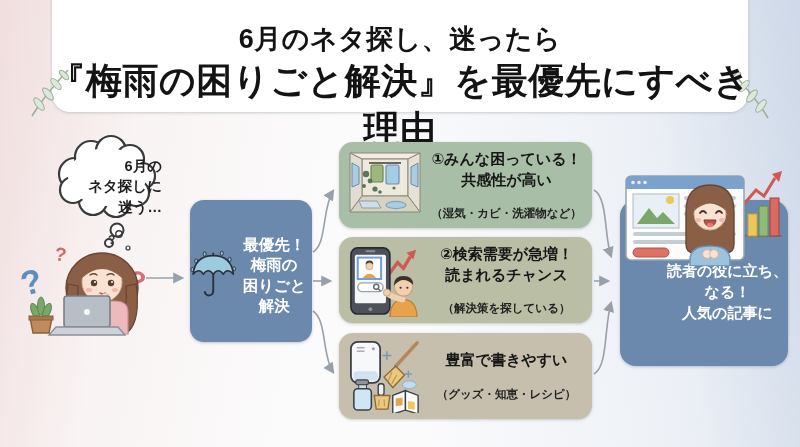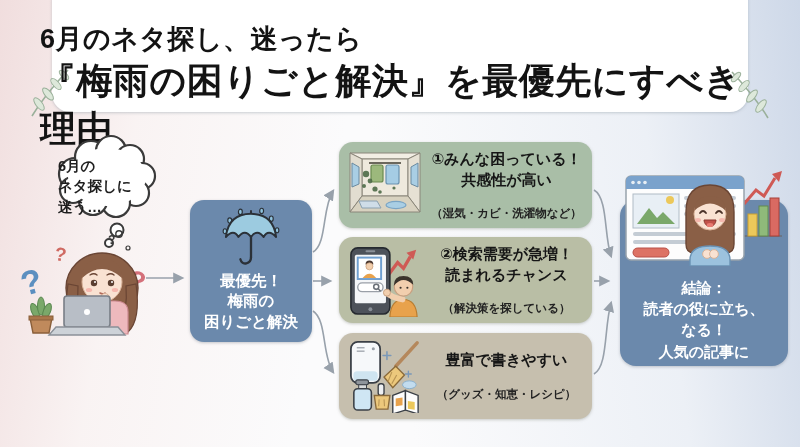--- a/index.html
+++ b/index.html
@@ -5,31 +5,31 @@
   *{margin:0;padding:0;box-sizing:border-box}
   html,body{width:800px;height:447px}
   body{font-family:"Liberation Sans","DejaVu Sans",sans-serif;overflow:hidden}
   .canvas{position:relative;width:800px;height:447px;overflow:hidden;
     background:
       linear-gradient(100deg, rgba(240,220,220,.95) 0%, rgba(248,238,237,.6) 18%, rgba(255,255,255,0) 42%),
       linear-gradient(262deg, rgba(203,214,231,.95) 0%, rgba(224,231,241,.55) 20%, rgba(255,255,255,0) 52%),
       #fbfbfc;}
   .title-band{position:absolute;left:52px;top:-18px;width:696px;height:130px;
     background:#ffffff;border-radius:18px;box-shadow:0 1px 3px rgba(140,150,162,.45);}
-  .title{position:absolute;left:40px;top:22px;width:720px;text-align:left;
+  .title{position:absolute;left:40px;top:22px;width:720px;text-align:center;
     color:#131313;font-weight:700;letter-spacing:.5px;z-index:2}
   .title .l1{font-size:27px;line-height:1.3}
   .title .l2{font-size:36px;line-height:1.32}
   .leaf{position:absolute;z-index:2}
   .bubble-wrap{position:absolute;left:48px;top:132px;z-index:2}
-  .bubble-text{position:absolute;left:58px;top:156px;width:104px;text-align:left;
+  .bubble-text{position:absolute;left:58px;top:156px;width:104px;text-align:right;
     font-size:14.5px;font-weight:700;color:#1e1e1e;line-height:1.4;z-index:3}
   .girl-wrap{position:absolute;left:6px;top:226px;z-index:2}
   .connectors{position:absolute;left:0;top:0;z-index:1}
-  .flow-box{position:absolute;border-radius:14px;z-index:2;display:flex;flex-direction:column;
+  .flow-box{position:absolute;border-radius:14px;z-index:2;display:flex;
     align-items:center;color:#fff;text-align:center;box-shadow:0 1px 3px rgba(90,100,115,.35)}
   .priority-box{left:190px;top:200px;width:122px;height:142px;padding-top:7px}
   .priority-box .txt{font-size:15.5px;font-weight:700;line-height:1.32;margin-top:2px}
   .reason-card{position:absolute;left:339px;width:253px;height:86px;border-radius:14px;z-index:2;
     display:flex;align-items:center;padding:7px 8px 7px 9px;gap:7px;box-shadow:0 1px 3px rgba(110,115,100,.35)}
   .reason-card .icon-wrap{flex:0 0 74px;height:72px;display:flex;align-items:center;justify-content:center}
   .reason-card .r-text{flex:1;text-align:center;color:#161616}
   .reason-card .r-main{font-size:15px;font-weight:700;line-height:1.35}
   .reason-card .r-note{font-size:11.5px;font-weight:700;margin-top:16px;color:#222}
   .card1{top:142px}.card2{top:237px}.card3{top:333px}

